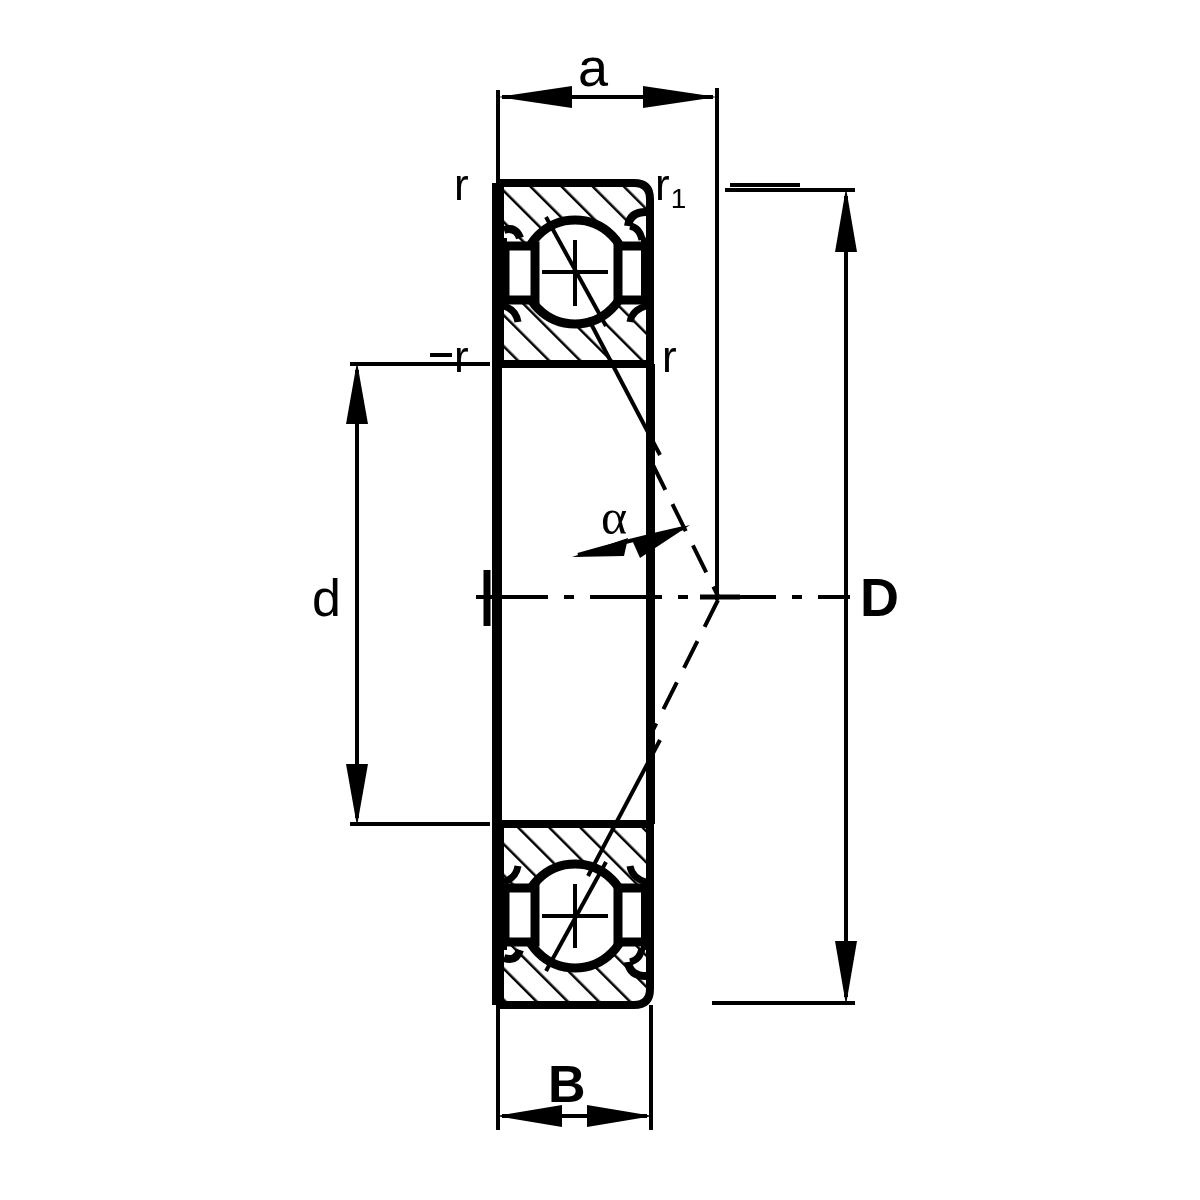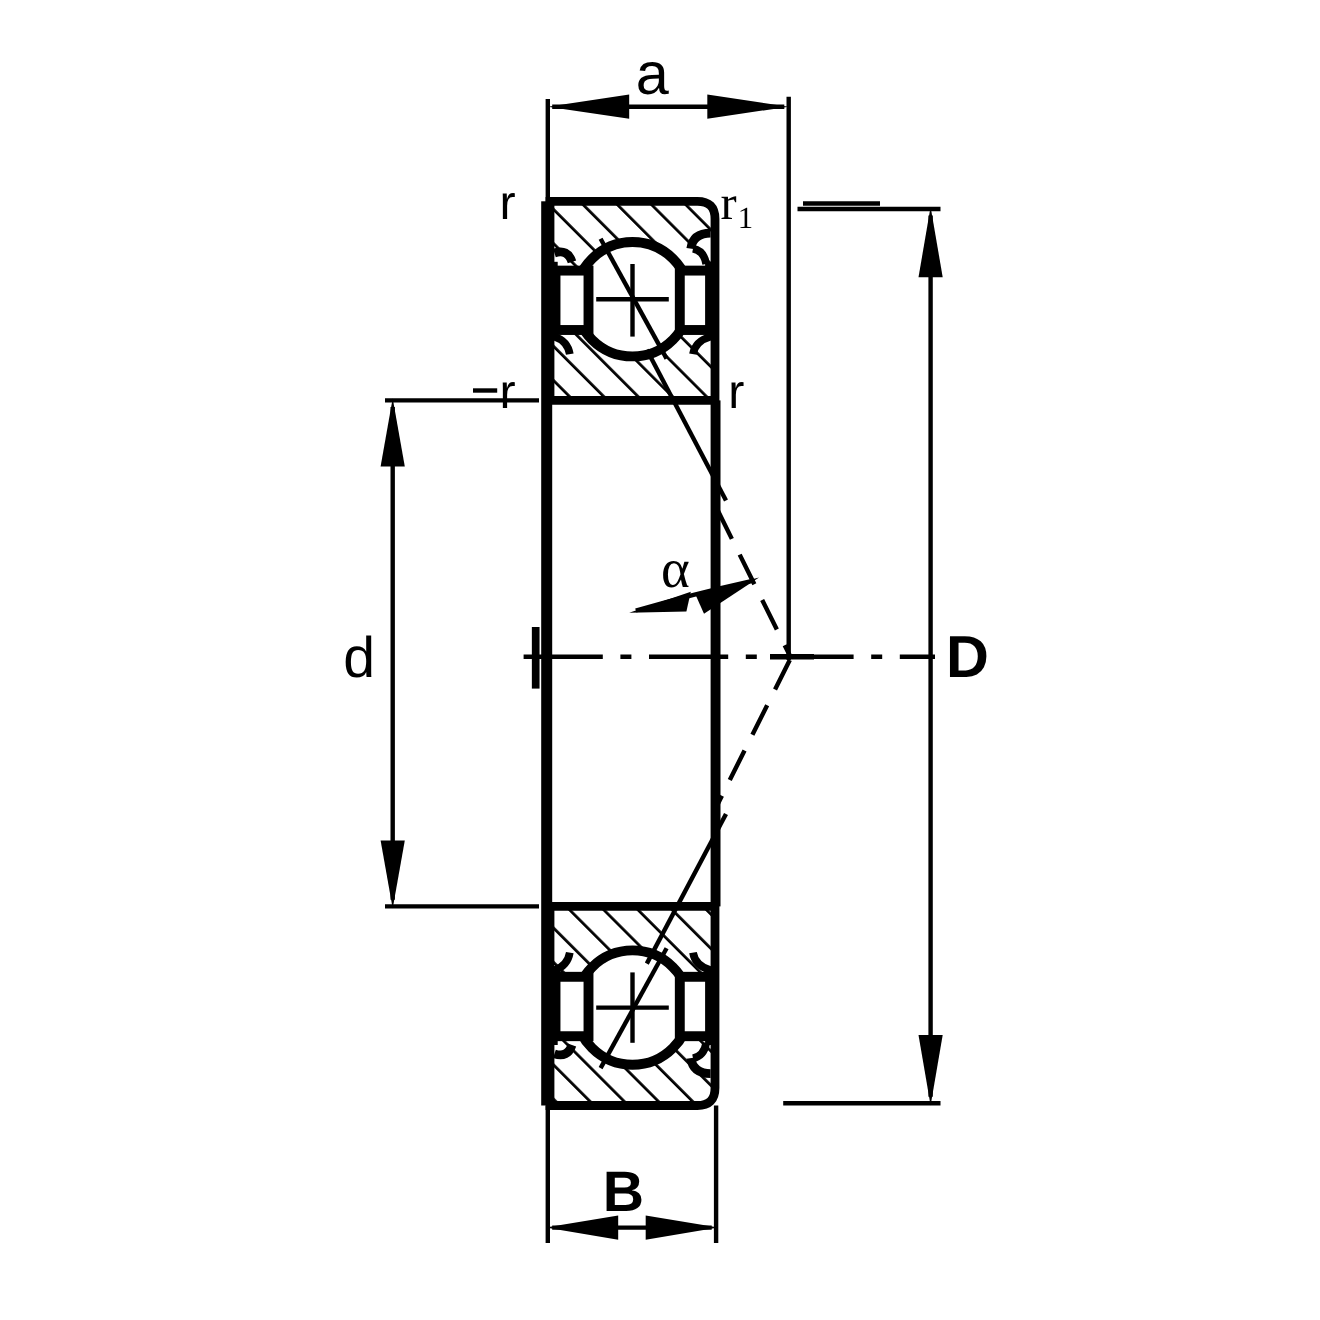--- a/index.html
+++ b/index.html
@@ -28,21 +28,21 @@
     font-family: "Liberation Serif", serif;
     line-height: 1;
     white-space: nowrap;
     user-select: none;
   }
   .lbl-a   { left: 578px;  top: 40px;  font-size: 54px; font-family:"Liberation Sans", sans-serif; font-weight: 400; }
   .lbl-B   { left: 548px;  top: 1058px; font-size: 52px; font-family:"Liberation Sans", sans-serif; font-weight: 700; }
   .lbl-D   { left: 860px;  top: 570px; font-size: 54px; font-family:"Liberation Sans", sans-serif; font-weight: 700; }
   .lbl-d   { left: 312px;  top: 572px; font-size: 52px; font-family:"Liberation Sans", sans-serif; font-weight: 400; }
   .lbl-r-tl{ left: 454px;  top: 163px; font-size: 44px; font-family:"Liberation Sans", sans-serif; }
-  .lbl-r1  { left: 655px;  top: 163px; font-size: 44px; font-family:Liberation Serif, serif; }
+  .lbl-r1  { left: 655px;  top: 163px; font-size: 44px; font-family:Liberation Sans, sans-serif; }
   .lbl-r1 sub { font-size: 28px; vertical-align: baseline; position: relative; top: 8px; left: 1px; }
   .lbl-r-ml{ left: 454px;  top: 335px; font-size: 44px; font-family:"Liberation Sans", sans-serif; }
   .lbl-r-mr{ left: 662px;  top: 335px; font-size: 44px; font-family:"Liberation Sans", sans-serif; }
   .lbl-alpha { left: 601px; top: 492px; font-size: 50px; font-family:"Liberation Serif", serif; font-style: normal; }
 </style>
 </head>
 <body>
 
 <div id="stage">
 

